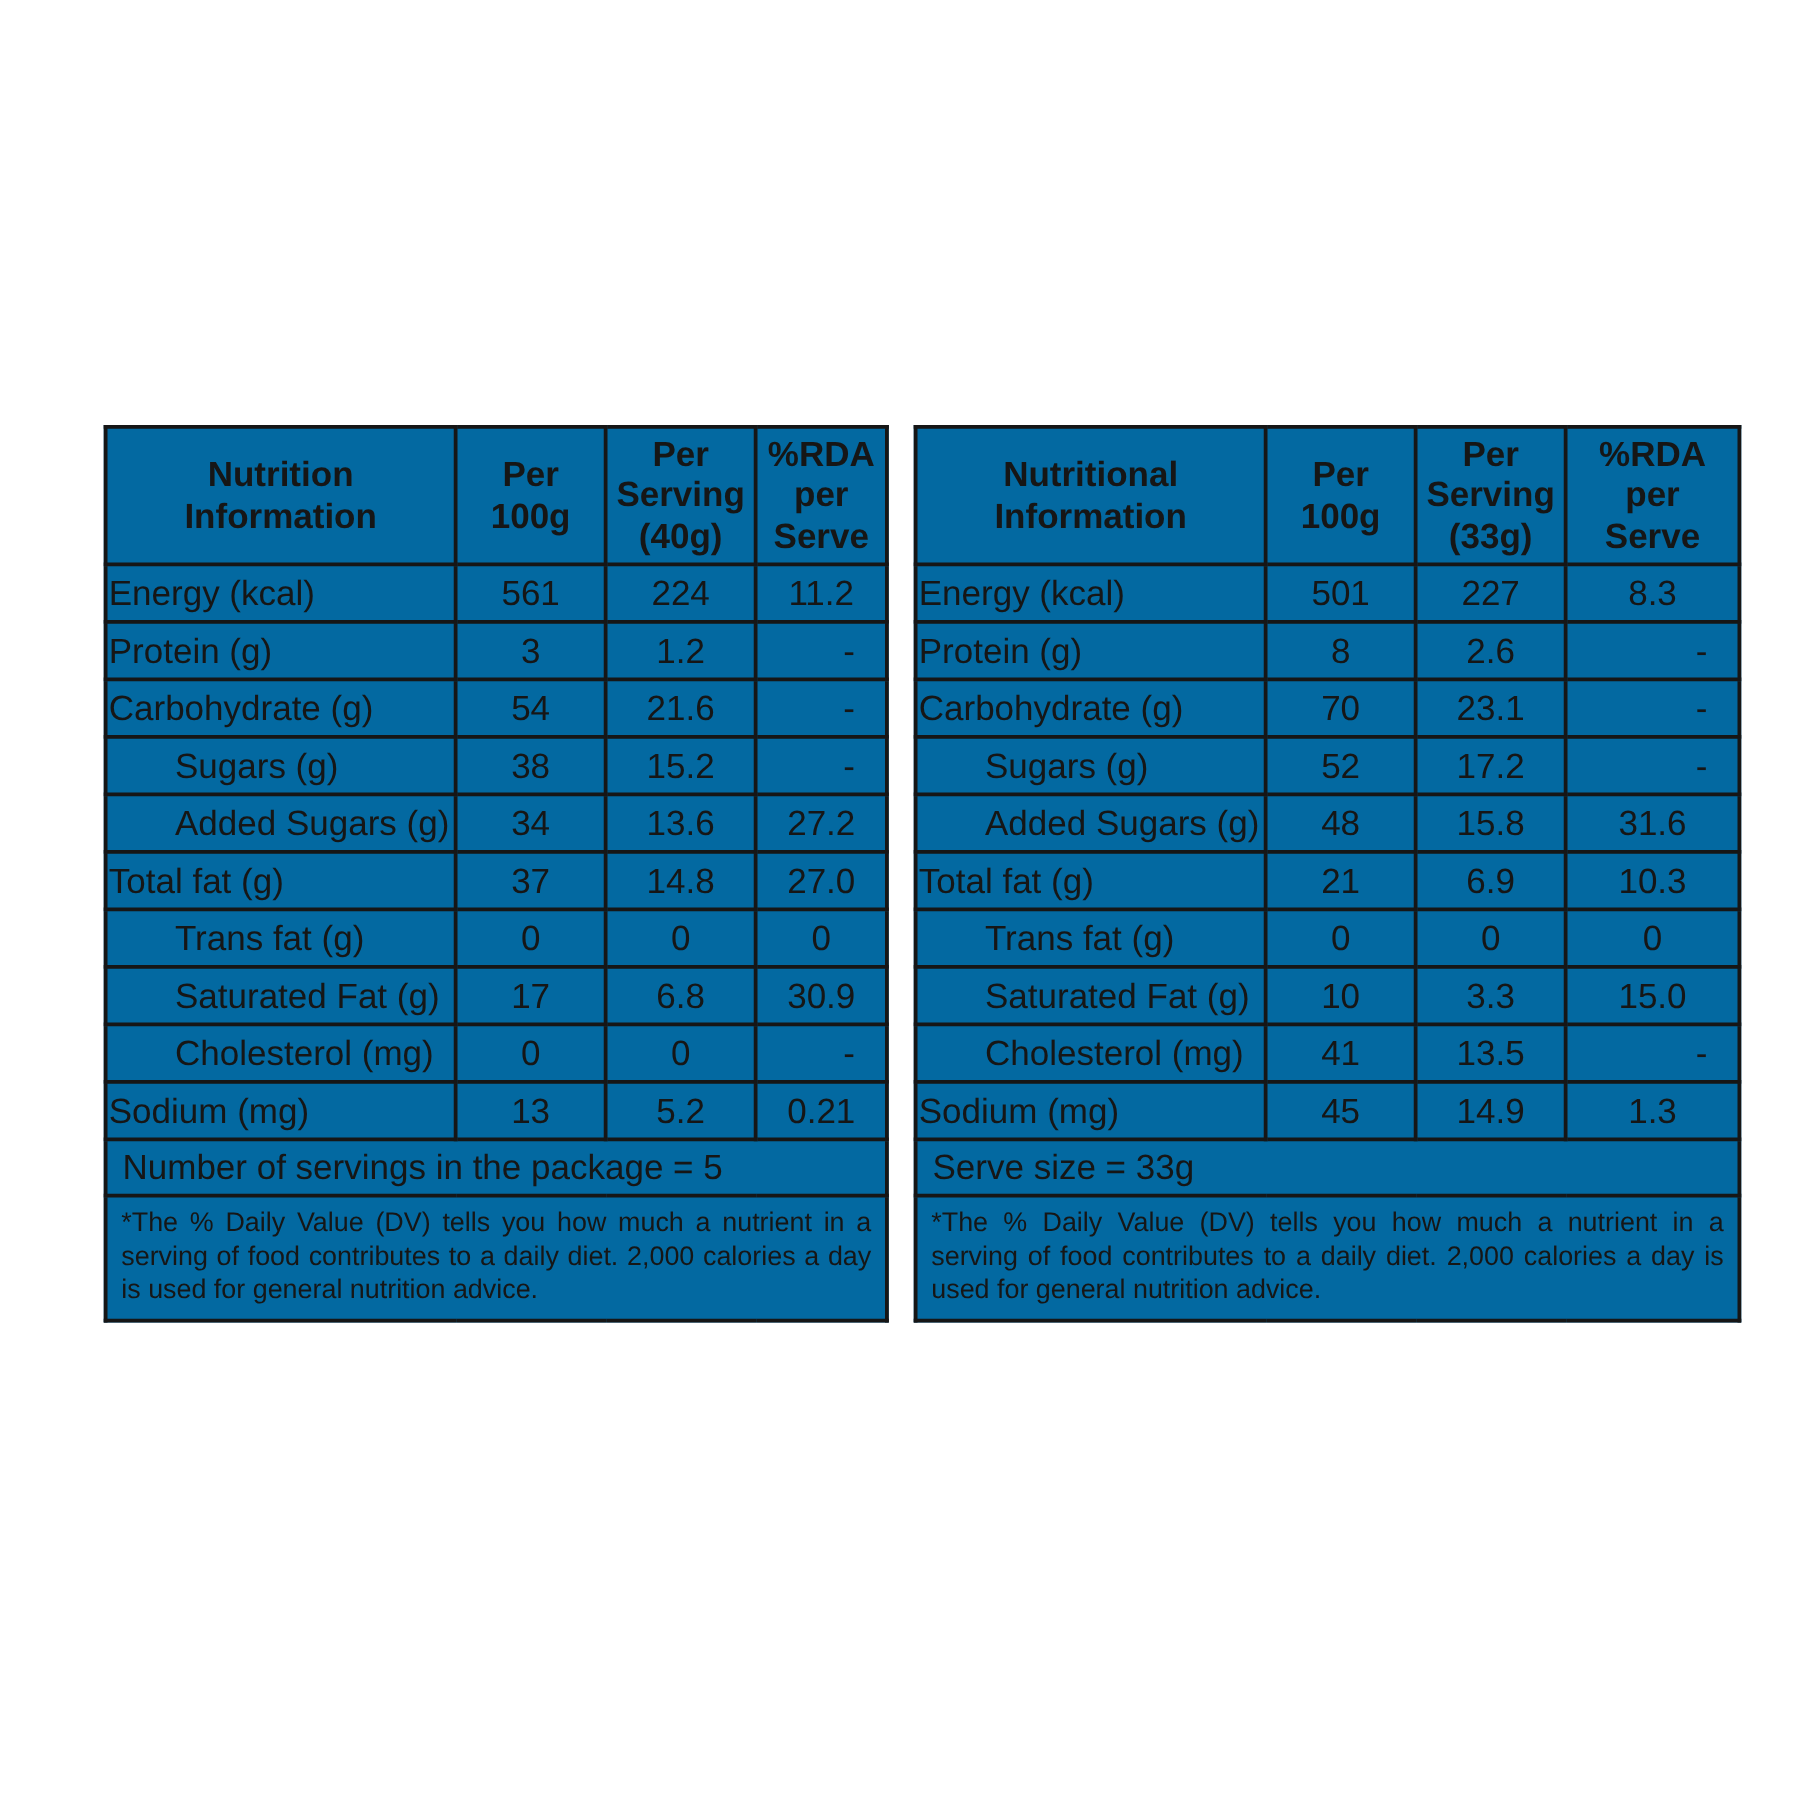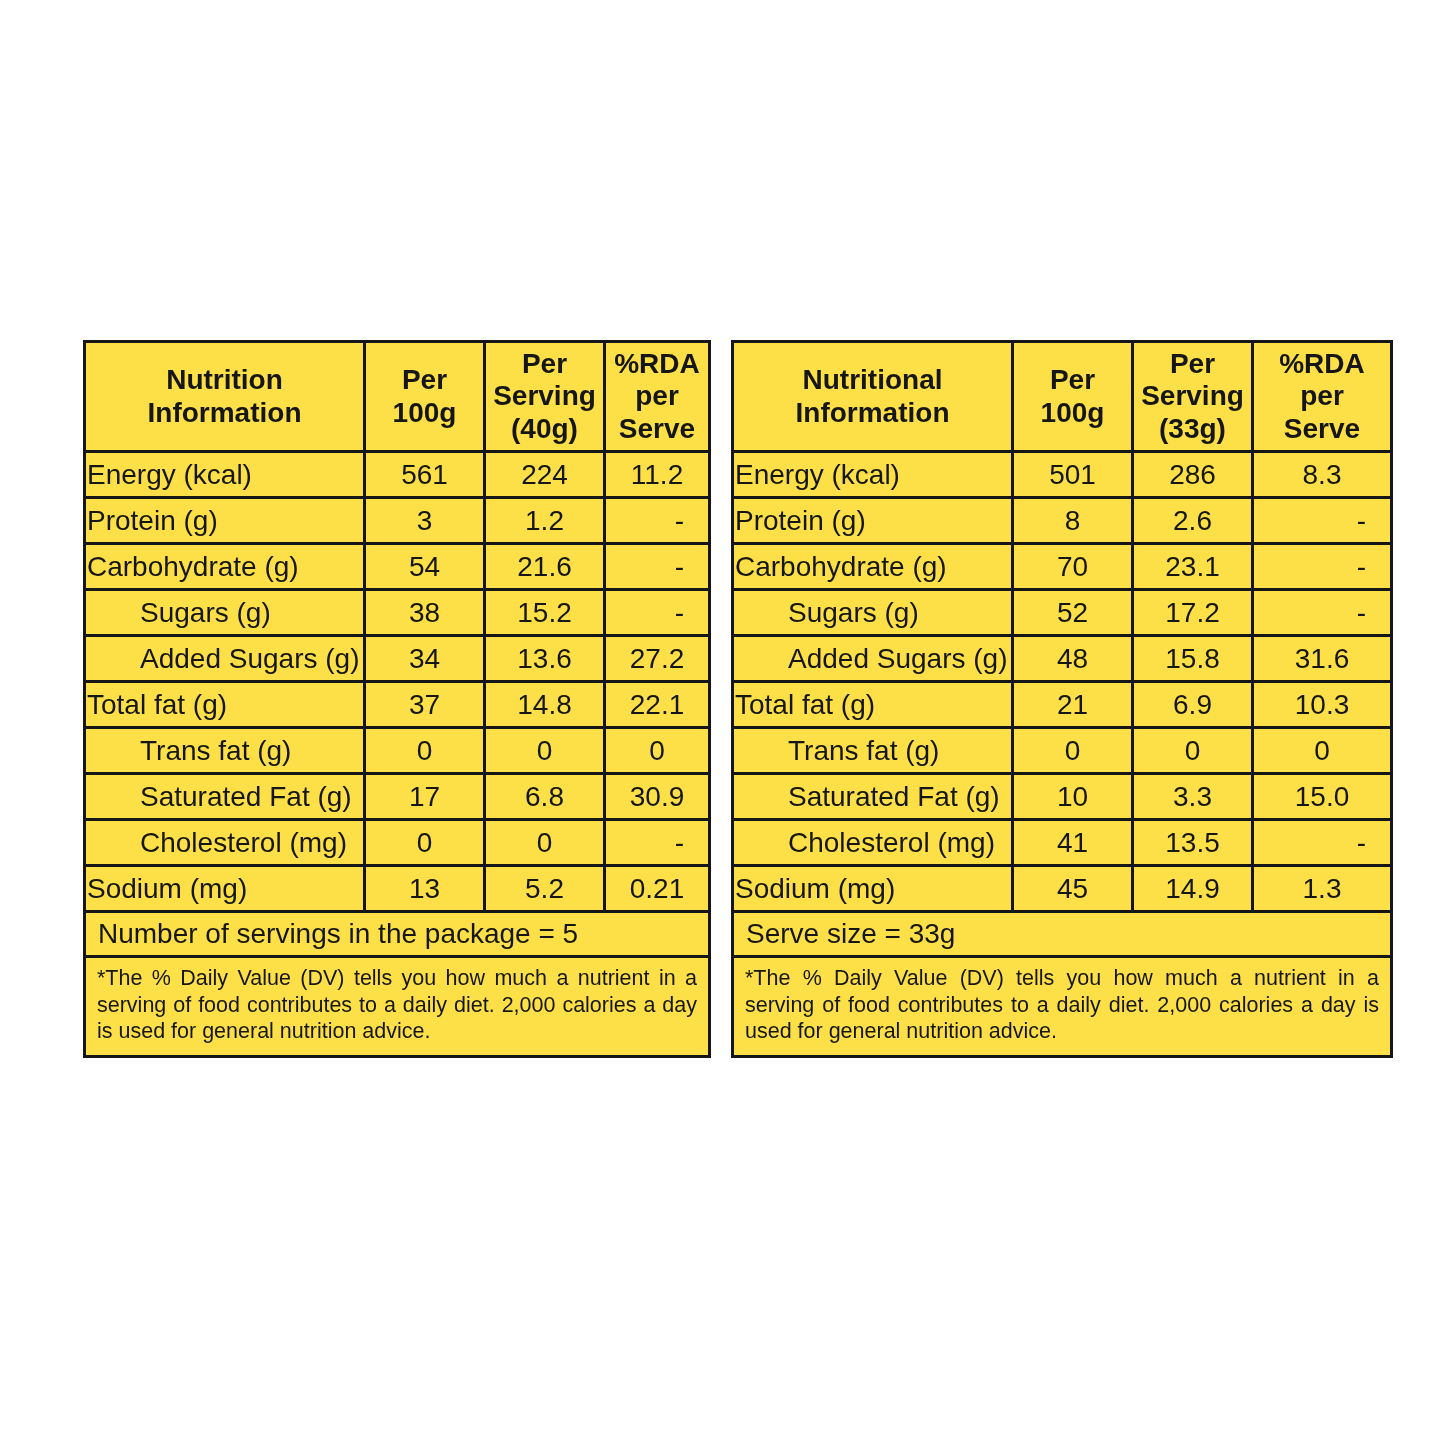--- a/index.html
+++ b/index.html
@@ -13,21 +13,21 @@
   .tables-wrap {
     position: absolute;
     left: 83px; top: 340px;
     display: flex;
     gap: 20px;
     align-items: flex-start;
   }
   table.nutri-table {
     border-collapse: collapse;
     table-layout: fixed;
-    background: #fde047;
+    background: #0369a1;
   }
   table.tbl-0 { width: 628px; }
   table.tbl-1 { width: 662px; }
   .nutri-table th, .nutri-table td {
     border: 3px solid #161616;
     vertical-align: middle;
     overflow: hidden;
   }
   .col-label { width: 280px; }
   .col-100g  { width: 120px; }
@@ -116,21 +116,21 @@
         <tr class="data-row">
           <td class="label indent">Added Sugars (g)</td>
           <td class="num">34</td>
           <td class="num">13.6</td>
           <td class="num">27.2</td>
         </tr>
         <tr class="data-row">
           <td class="label">Total fat (g)</td>
           <td class="num">37</td>
           <td class="num">14.8</td>
-          <td class="num">22.1</td>
+          <td class="num">27.0</td>
         </tr>
         <tr class="data-row">
           <td class="label indent">Trans fat (g)</td>
           <td class="num">0</td>
           <td class="num">0</td>
           <td class="num">0</td>
         </tr>
         <tr class="data-row">
           <td class="label indent">Saturated Fat (g)</td>
           <td class="num">17</td>
@@ -178,21 +178,21 @@
 (33g)</th>
         <th>%RDA
 per
 Serve</th>
       </tr>
     </thead>
     <tbody>
         <tr class="data-row">
           <td class="label">Energy (kcal)</td>
           <td class="num">501</td>
-          <td class="num">286</td>
+          <td class="num">227</td>
           <td class="num">8.3</td>
         </tr>
         <tr class="data-row">
           <td class="label">Protein (g)</td>
           <td class="num">8</td>
           <td class="num">2.6</td>
           <td class="num dash">-</td>
         </tr>
         <tr class="data-row">
           <td class="label">Carbohydrate (g)</td>

